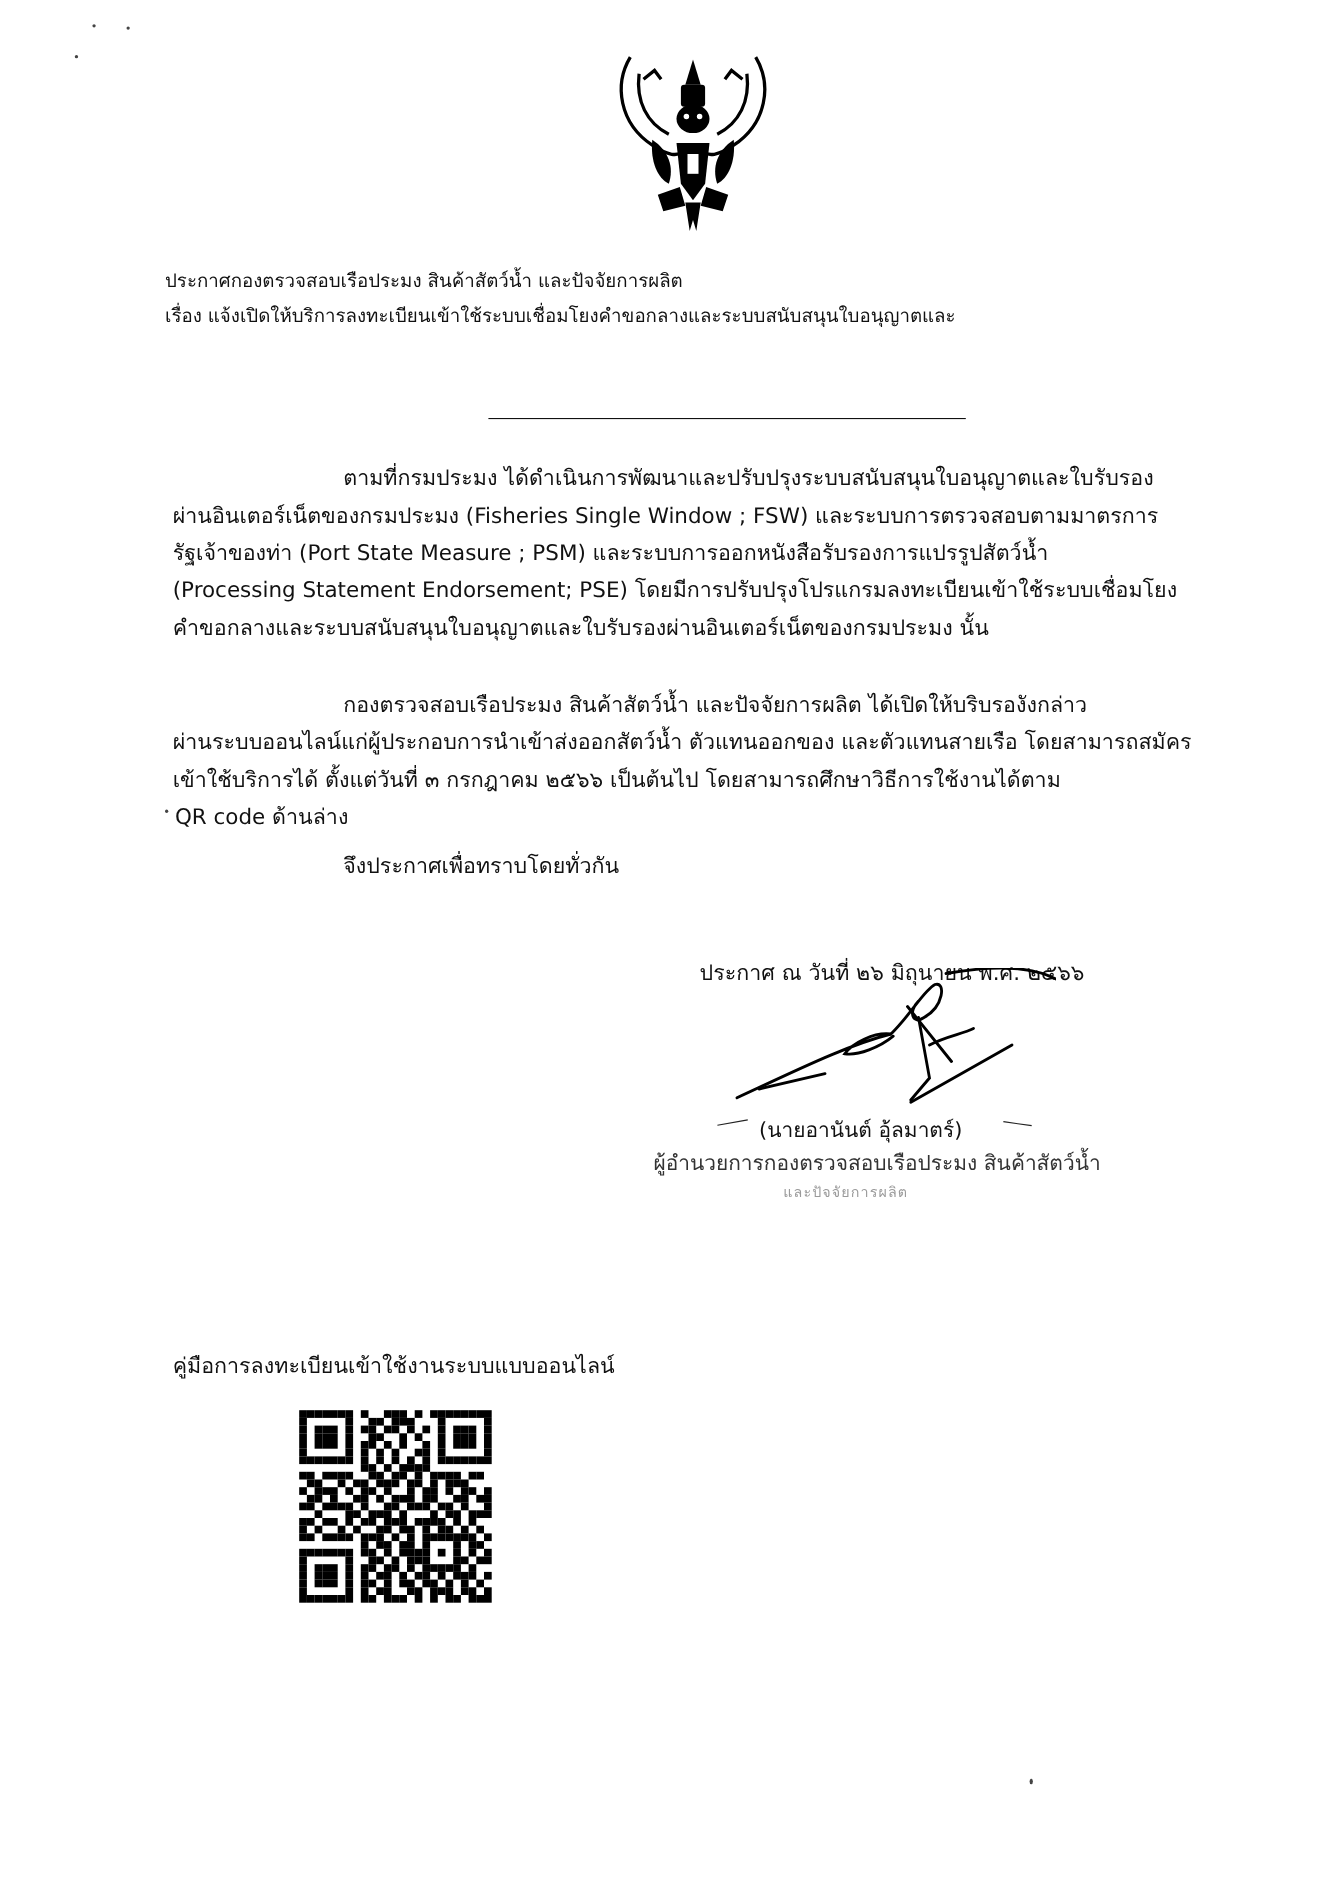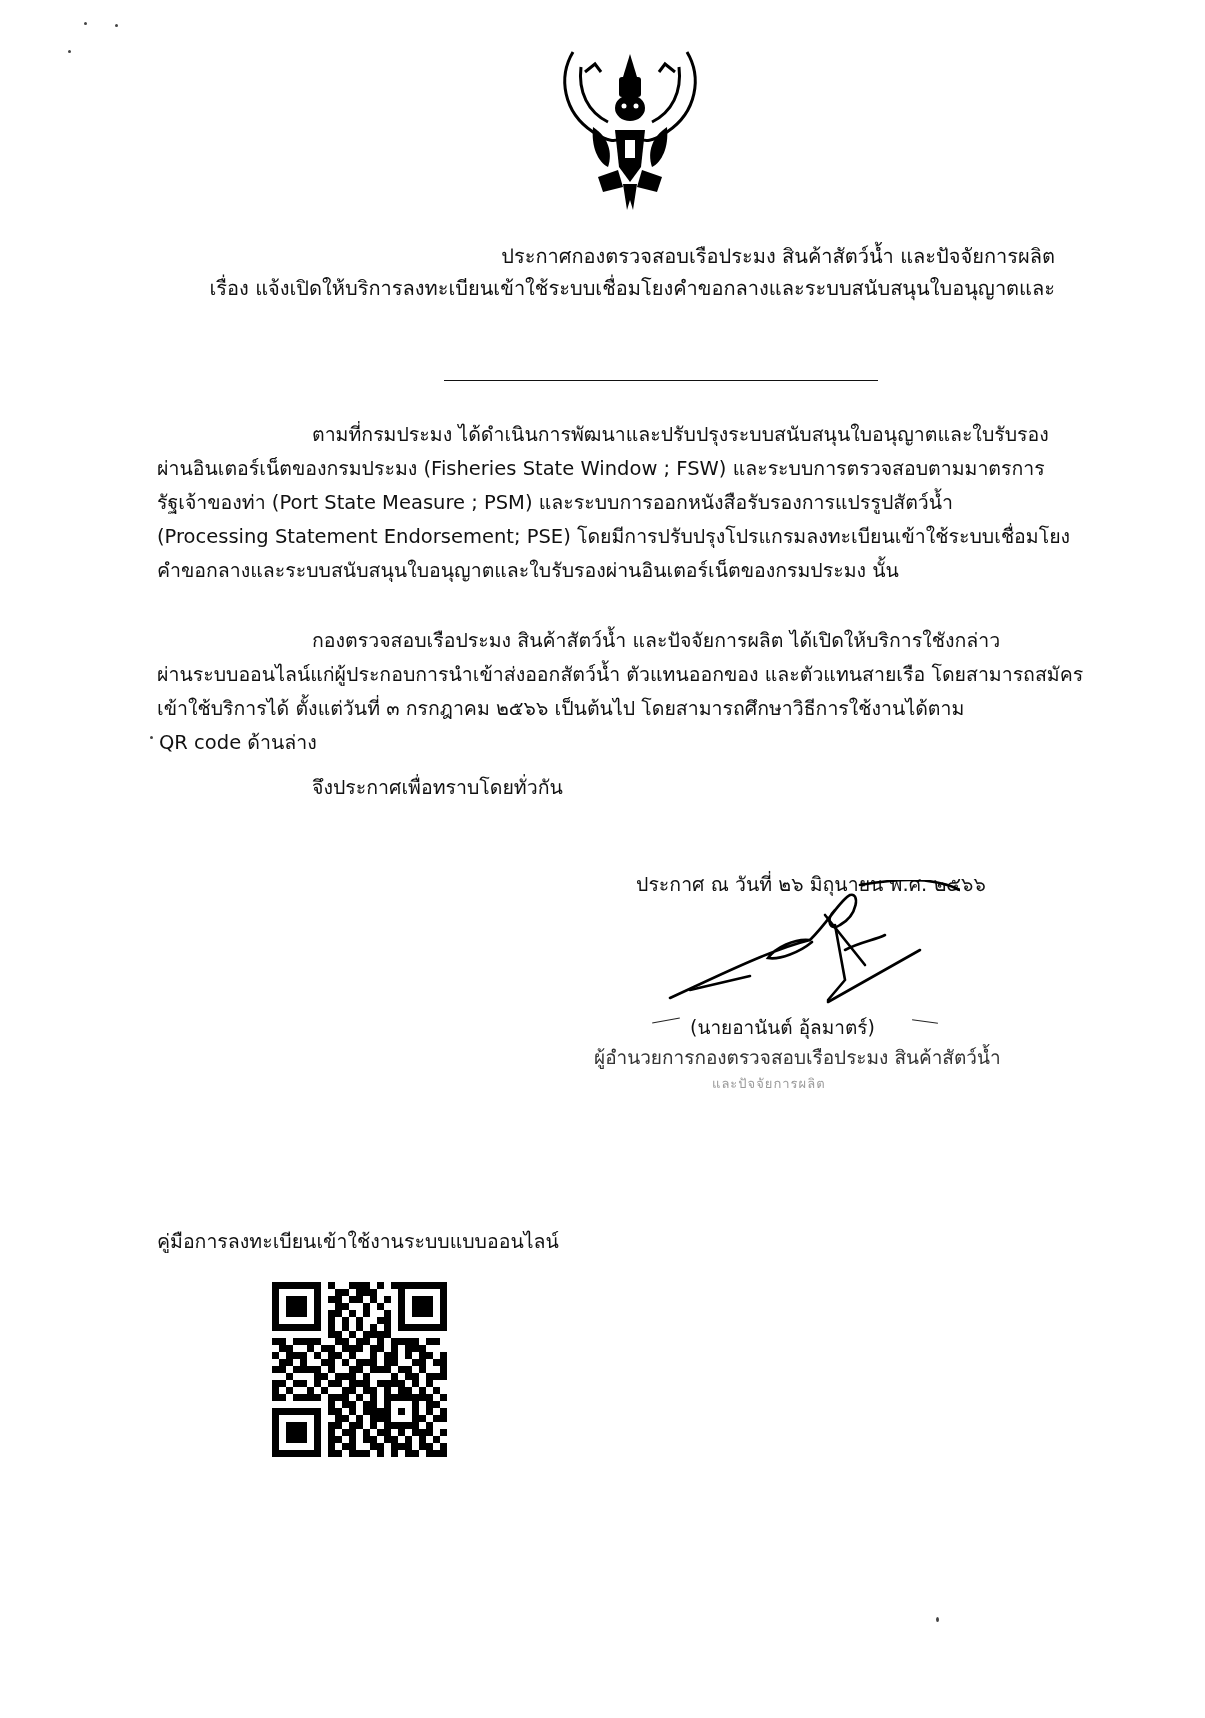--- a/index.html
+++ b/index.html
@@ -3,21 +3,21 @@
 <meta charset="utf-8">
 <style>
   html, body { margin: 0; padding: 0; background: #ffffff; }
   body {
     width: 1205px; height: 1718px; position: relative; overflow: hidden;
     font-family: "DejaVu Sans", "Liberation Sans", sans-serif;
     color: #111111;
   }
   .abs { position: absolute; }
   .emblem { left: 553px; top: 42px; width: 154px; height: 170px; }
-  .title-block { left: 150px; width: 905px; top: 240px; text-align: right; font-size: 20px; line-height: 32px; }
+  .title-block { left: 150px; width: 905px; top: 240px; text-align: left; font-size: 17px; line-height: 32px; }
   .title-line { display: block; white-space: nowrap; }
   .separator { left: 444px; top: 380px; width: 434px; height: 0; border-top: 1.6px solid #111; }
   .para {
     left: 157px; width: 956px; font-size: 19.5px; line-height: 34px;
     text-align: justify; text-justify: inter-character;
   }
   .para-line { display: block; white-space: nowrap; }
   .para1 { top: 418px; }
   .para2 { top: 624px; }
   .indent { padding-left: 155px; }
@@ -67,28 +67,28 @@
 
 <div class="abs title-block">
   <span class="title-line">ประกาศกองตรวจสอบเรือประมง สินค้าสัตว์น้ำ และปัจจัยการผลิต</span>
   <span class="title-line">เรื่อง  แจ้งเปิดให้บริการลงทะเบียนเข้าใช้ระบบเชื่อมโยงคำขอกลางและระบบสนับสนุนใบอนุญาตและ</span>
 </div>
 
 <div class="abs separator"></div>
 
 <div class="abs para para1">
   <span class="para-line indent">ตามที่กรมประมง ได้ดำเนินการพัฒนาและปรับปรุงระบบสนับสนุนใบอนุญาตและใบรับรอง</span>
-  <span class="para-line">ผ่านอินเตอร์เน็ตของกรมประมง (Fisheries State Window ; FSW) และระบบการตรวจสอบตามมาตรการ</span>
+  <span class="para-line">ผ่านอินเตอร์เน็ตของกรมประมง (Fisheries Single Window ; FSW) และระบบการตรวจสอบตามมาตรการ</span>
   <span class="para-line">รัฐเจ้าของท่า (Port State Measure ; PSM) และระบบการออกหนังสือรับรองการแปรรูปสัตว์น้ำ</span>
   <span class="para-line">(Processing Statement Endorsement; PSE) โดยมีการปรับปรุงโปรแกรมลงทะเบียนเข้าใช้ระบบเชื่อมโยง</span>
   <span class="para-line">คำขอกลางและระบบสนับสนุนใบอนุญาตและใบรับรองผ่านอินเตอร์เน็ตของกรมประมง นั้น</span>
 </div>
 
 <div class="abs para para2">
-  <span class="para-line indent">กองตรวจสอบเรือประมง สินค้าสัตว์น้ำ และปัจจัยการผลิต ได้เปิดให้บริการใชังกล่าว</span>
+  <span class="para-line indent">กองตรวจสอบเรือประมง สินค้าสัตว์น้ำ และปัจจัยการผลิต ได้เปิดให้บริบรองังกล่าว</span>
   <span class="para-line">ผ่านระบบออนไลน์แก่ผู้ประกอบการนำเข้าส่งออกสัตว์น้ำ ตัวแทนออกของ และตัวแทนสายเรือ โดยสามารถสมัคร</span>
   <span class="para-line">เข้าใช้บริการได้ ตั้งแต่วันที่ ๓ กรกฎาคม ๒๕๖๖ เป็นต้นไป โดยสามารถศึกษาวิธีการใช้งานได้ตาม</span>
   <span class="para-line" style="padding-left:2px">QR code ด้านล่าง</span>
 </div>
 
 <div class="abs closing">จึงประกาศเพื่อทราบโดยทั่วกัน</div>
 
 <div class="abs date-line">ประกาศ ณ วันที่ ๒๖ มิถุนายน พ.ศ. ๒๕๖๖</div>
 
 <svg class="abs signature" viewBox="0 0 300 140">

